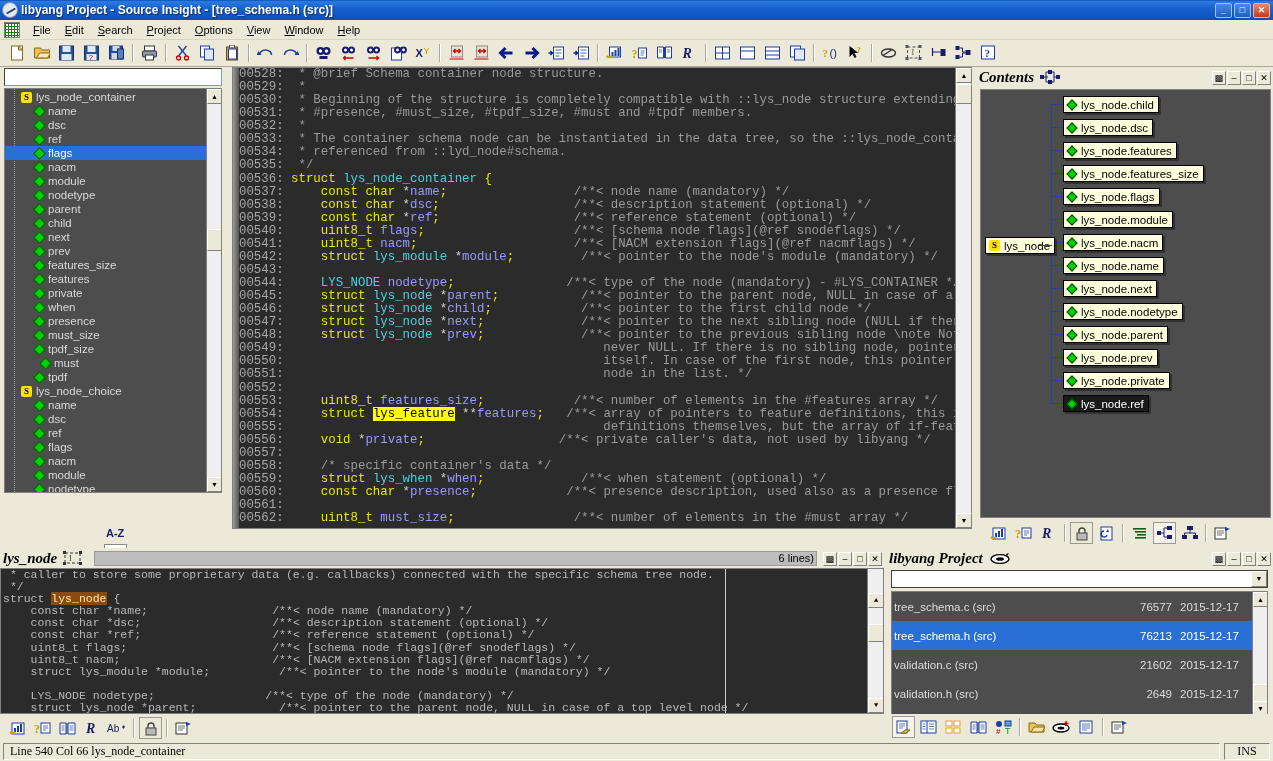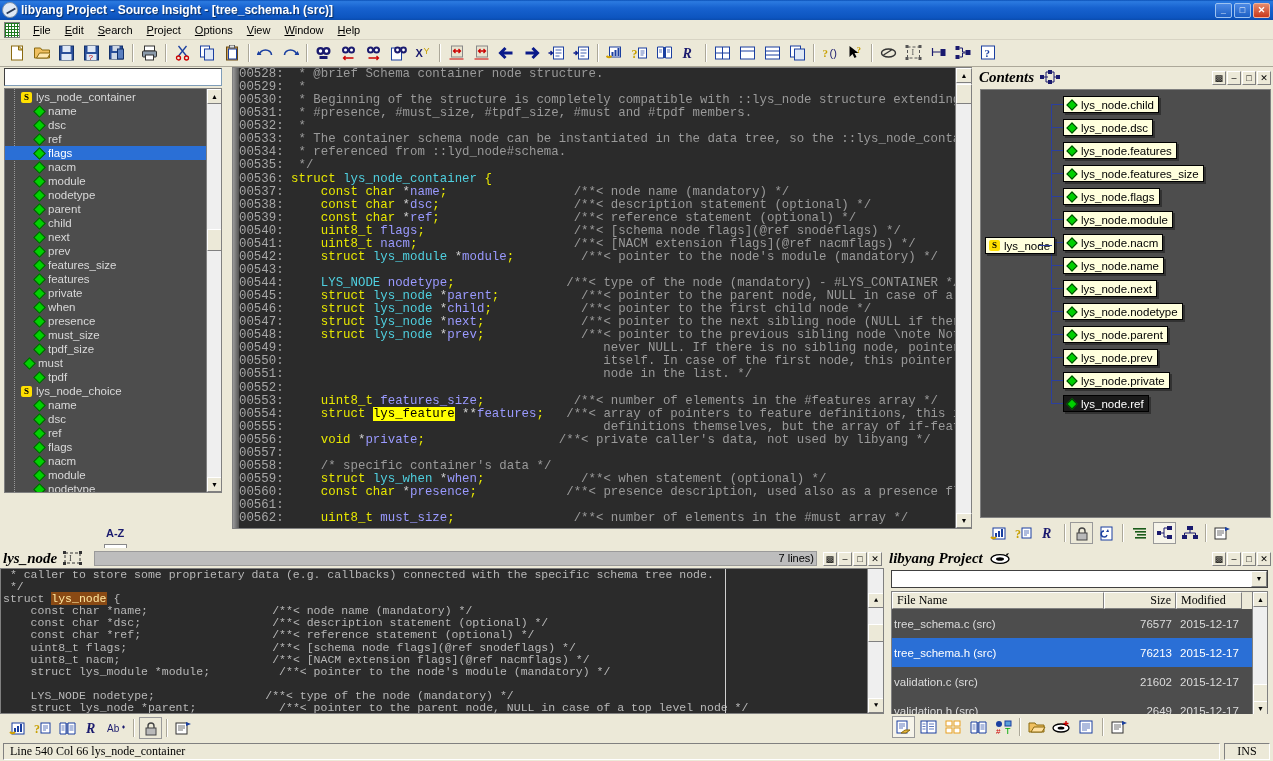--- a/index.html
+++ b/index.html
@@ -685,21 +685,21 @@
             <span>presence</span>
           </div>
           <div class="sym-row" style="padding-left: 30px;">
             <span class="ico-diamond"></span>
             <span>must_size</span>
           </div>
           <div class="sym-row" style="padding-left: 30px;">
             <span class="ico-diamond"></span>
             <span>tpdf_size</span>
           </div>
-          <div class="sym-row" style="padding-left: 20px; text-align: center;">
+          <div class="sym-row" style="padding-left: 36px; text-align: center;">
             <span class="ico-diamond"></span>
             <span>must</span>
           </div>
           <div class="sym-row" style="padding-left: 30px;">
             <span class="ico-diamond"></span>
             <span>tpdf</span>
           </div>
           <div class="sym-row">
             <span class="ico-s">S</span>
             <span>lys_node_choice</span>
@@ -1000,21 +1000,21 @@
             <text x="7" y="11" font-size="8" fill="#333" font-family="Liberation Serif">I</text>
             <g fill="#333">
               <rect x="1" y="1" width="3" height="3"></rect>
               <rect x="17" y="1" width="3" height="3"></rect>
               <rect x="1" y="12" width="3" height="3"></rect>
               <rect x="17" y="12" width="3" height="3"></rect>
             </g>
           </svg>
       </span>
       <div class="ctx-progress">
-        <span class="pl">7 lines)</span>
+        <span class="pl">6 lines)</span>
       </div>
       <div class="cap-buttons">
         <div class="cap-btn">▩</div>
         <div class="cap-btn">–</div>
         <div class="cap-btn">□</div>
         <div class="cap-btn">✕</div>
       </div>
     </div>
     <div class="ctx-code" id="ctx-code"><div><span class="cmt"> * caller to store some proprietary data (e.g. callbacks) connected with the specific schema tree node.</span></div><div><span class="cmt"> */</span></div><div><span class="kw">struct </span><span class="hlname">lys_node</span><span class="kw"> {</span></div><div><span class="punct">    </span><span class="kw">const char </span><span class="punct">*</span><span class="id">name</span><span class="kw">;</span><span class="punct">                  </span><span class="cmt">/**&lt; node name (mandatory) */</span></div><div><span class="punct">    </span><span class="kw">const char </span><span class="punct">*</span><span class="id">dsc</span><span class="kw">;</span><span class="punct">                   </span><span class="cmt">/**&lt; description statement (optional) */</span></div><div><span class="punct">    </span><span class="kw">const char </span><span class="punct">*</span><span class="id">ref</span><span class="kw">;</span><span class="punct">                   </span><span class="cmt">/**&lt; reference statement (optional) */</span></div><div><span class="punct">    </span><span class="kw">uint8_t </span><span class="id">flags</span><span class="kw">;</span><span class="punct">                     </span><span class="cmt">/**&lt; [schema node flags](@ref snodeflags) */</span></div><div><span class="punct">    </span><span class="kw">uint8_t </span><span class="id">nacm</span><span class="kw">;</span><span class="punct">                      </span><span class="cmt">/**&lt; [NACM extension flags](@ref nacmflags) */</span></div><div><span class="punct">    </span><span class="kw">struct </span><span class="type">lys_module </span><span class="punct">*</span><span class="id">module</span><span class="kw">;</span><span class="punct">          </span><span class="cmt">/**&lt; pointer to the node's module (mandatory) */</span></div><div> </div><div><span class="punct">    </span><span class="type">LYS_NODE </span><span class="id">nodetype</span><span class="kw">;</span><span class="punct">                </span><span class="cmt">/**&lt; type of the node (mandatory) */</span></div><div><span class="punct">    </span><span class="kw">struct </span><span class="type">lys_node </span><span class="punct">*</span><span class="id">parent</span><span class="kw">;</span><span class="punct">            </span><span class="cmt">/**&lt; pointer to the parent node, NULL in case of a top level node */</span></div>
       <div class="ctx-divline"></div>
@@ -1101,25 +1101,20 @@
         <div class="cap-btn">–</div>
         <div class="cap-btn">□</div>
         <div class="cap-btn">✕</div>
       </div>
     </div>
     <div class="proj-combo">
       <span style="padding-left:3px;font-size:11px"></span>
       <span class="arrow">▼</span>
     </div>
     <div class="proj-list">
-      <div class="plist-head">
-        <div class="pl-name">File Name</div>
-        <div class="pl-size">Size</div>
-        <div class="pl-mod">Modified</div>
-      </div>
       <div id="proj-rows">
           <div class="prow">
             <div class="c1">tree_schema.c (src)</div>
             <div class="c2">76577</div>
             <div class="c3">2015-12-17</div>
           </div>
           <div class="prow sel">
             <div class="c1">tree_schema.h (src)</div>
             <div class="c2">76213</div>
             <div class="c3">2015-12-17</div>

